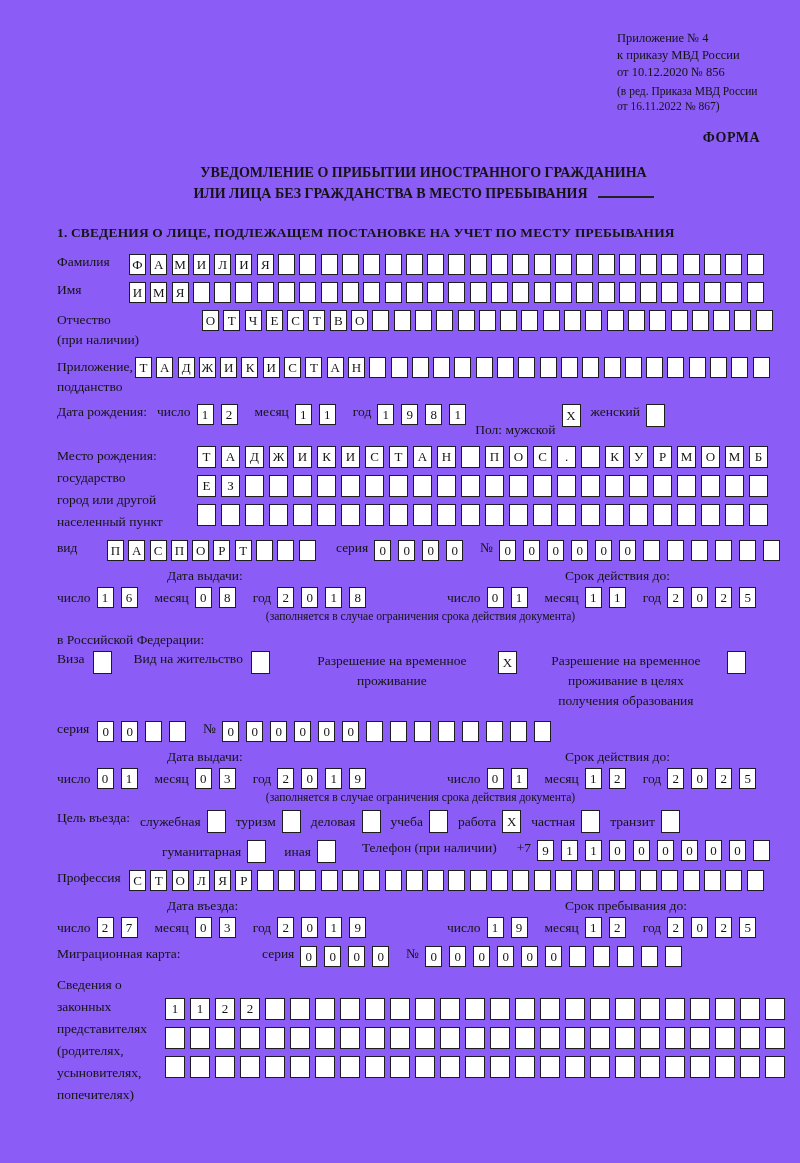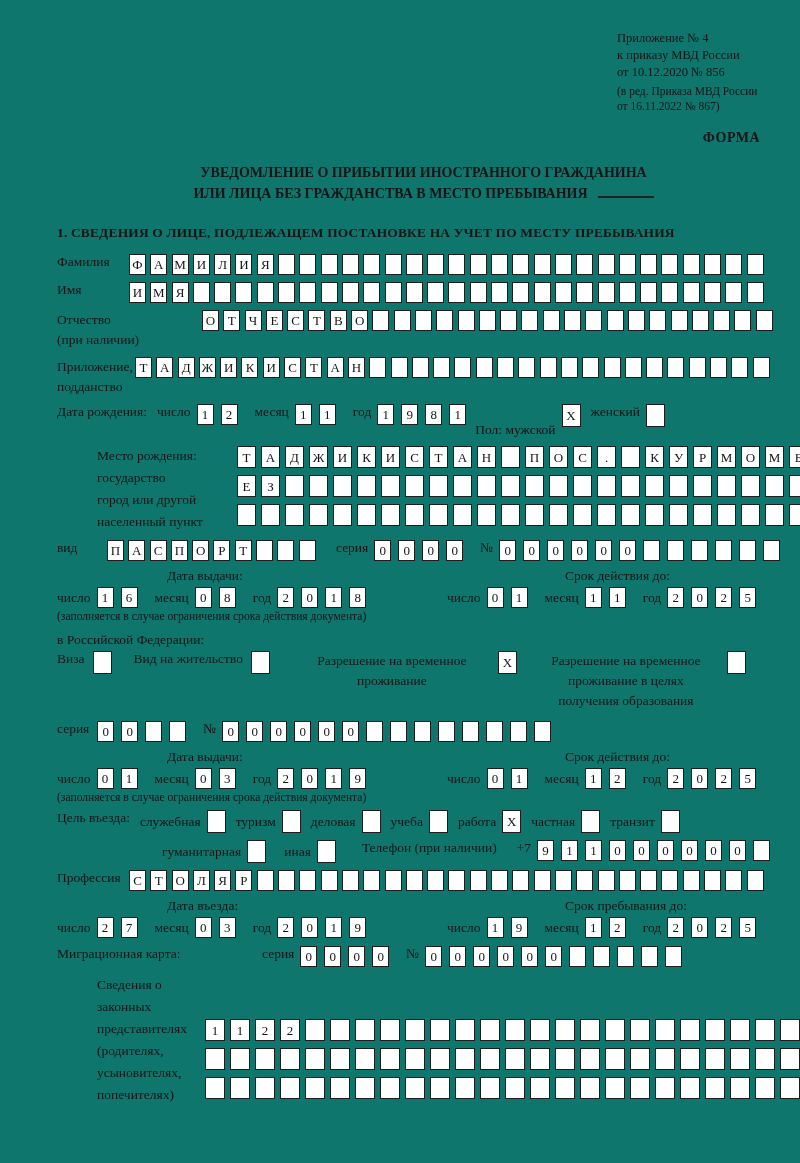--- a/index.html
+++ b/index.html
@@ -1,18 +1,18 @@
 <!DOCTYPE html>
 <html><head>
 <meta charset="utf-8">
 <style>
   * { box-sizing: border-box; }
   html,body { margin:0; padding:0; background:#ffffff; }
   body { font-family: "Liberation Serif", "DejaVu Serif", serif; color:#141414; }
-  .page { width:800px; height:1163px; padding:30px 10px 8px 57px; overflow:hidden; background:#0f766e; }
+  .page { width:800px; height:1163px; padding:30px 10px 8px 57px; overflow:hidden; background:#8b5cf6; }
 
   
   .annex { margin-left:560px; font-size:12.5px; line-height:17px; }
   .annex .sub { font-size:11.5px; line-height:15px; }
   .annex .sub.first { margin-top:3px; }
   .forma { text-align:right; padding-right:30px; font-weight:bold; font-size:14px; margin-top:16px; letter-spacing:.5px; }
 
   
   .title { text-align:center; font-weight:bold; font-size:14px; line-height:21px; margin-top:16px; }
   .blank { display:inline-block; width:56px; border-bottom:2px solid #222; height:14px; margin-left:10px; }
@@ -31,38 +31,38 @@
   .cells { display:inline-flex; flex:none; }
   .cell { display:inline-flex; flex:none; align-items:center; justify-content:center;
           width:17px; height:21px; border:1.5px solid #1d1d1d; margin-right:4.3px;
           font-size:13px; line-height:1; background:#fff; }
   .cells.g .cell { width:17px; margin-right:7px; }           
   .cells.w24 .cell { width:19px; height:22px; margin-right:5px; }  
   .cells.w25 .cell { width:20px; height:22px; margin-right:5px; }  
   .cells.cb .cell { width:19px; height:23px; margin-right:0; }     
 
   
-  .blk { display:flex; align-items:flex-end; margin-bottom:7px;margin-left:40px; }
+  .blk { display:flex; align-items:center; margin-bottom:7px; }
   .blk-labels { flex:none; font-size:13.5px; line-height:22px; }
   .blk-labels.w140 { width:140px; } .blk-labels.w108 { width:108px; }
   .blk-rows .cells { display:flex; margin-bottom:7px; }
 
   .center-bold { text-align:center; font-weight:bold; font-size:13.5px; margin:3px 0 7px 0; }
 
   
   .two-col { display:flex; margin-bottom:2px; }
   .col-l { flex:none; width:390px; }
   .col-r { flex:1; }
   .d-head { font-size:13.5px; margin-bottom:3px; }
   .col-l .d-head { margin-left:110px; }
   .col-r .d-head { margin-left:118px; }
   .d-row { display:flex; align-items:center; }
   .d-row .dlab { margin:0 6px 0 0; }
   .d-row .dlab.mid { margin-left:10px; }
-  .note { text-align:left; font-size:11.6px; margin:2px 6px 6px 0; }
+  .note { text-align:center; font-size:11.6px; margin:2px 6px 6px 0; }
 
   .plain { font-size:13.5px; line-height:21px; }
   .cbrow { display:flex; align-items:flex-start; margin:1px 0 10px 0; }
   .cbrow .pair { display:flex; align-items:flex-start; }
   .cbrow .txt { font-size:13.5px; margin-right:8px; }
   .cbrow .txt.multi { text-align:center; line-height:20px; }
   .opt { display:flex; align-items:center; }
   .opt .txt { font-size:13.5px; margin:0 6px 0 10px; }
   .indent105 { margin-left:105px; }
   .note-bottom { font-size:11.8px; margin:-20px 0 0 168px; }

